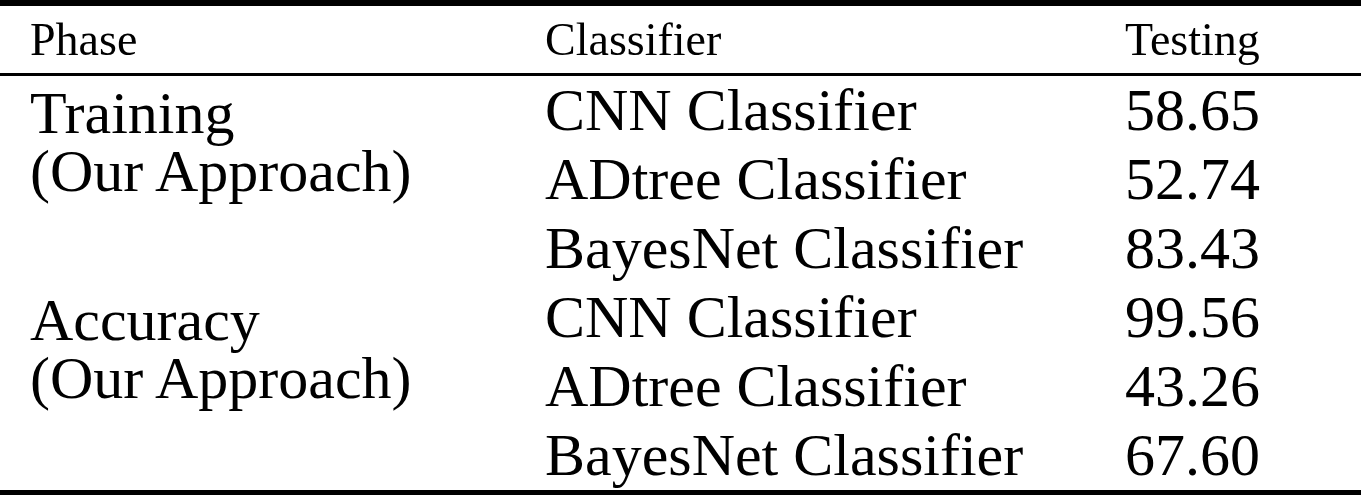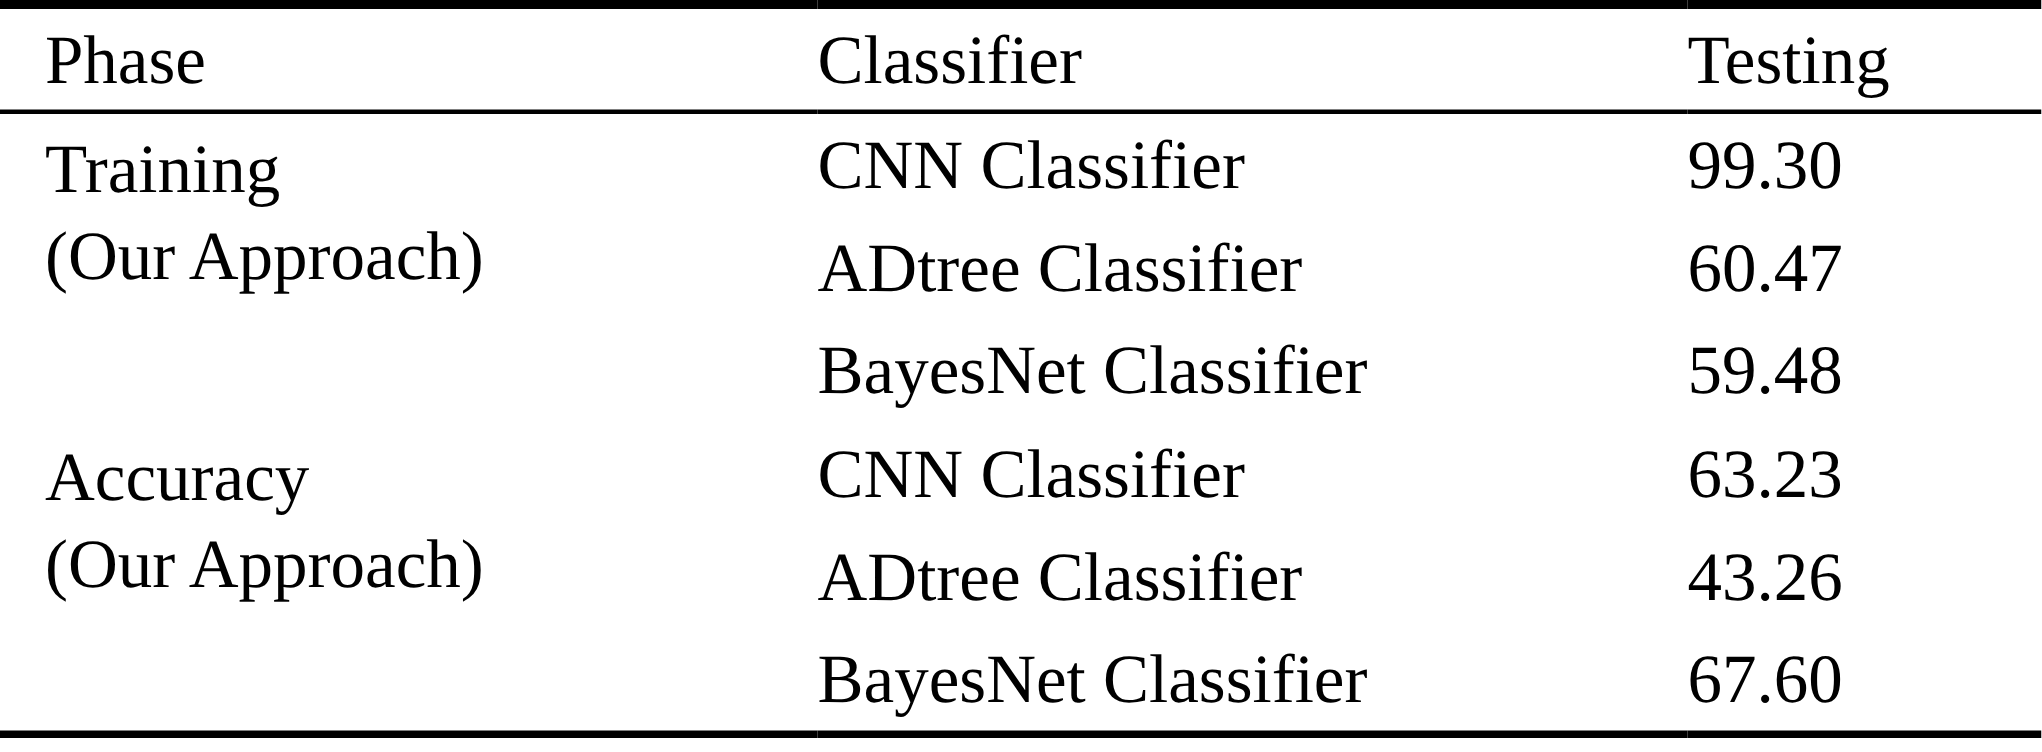--- a/index.html
+++ b/index.html
@@ -39,21 +39,21 @@
     text-align: left;
     font-weight: normal;
     font-size: 46px;
     vertical-align: middle;
     padding: 0;
     white-space: nowrap;
   }
   th.phase-col, td.phase-cell { padding-left: 30px; }
 
   tbody td {
-    font-size: 46px;
+    font-size: 60px;
     vertical-align: middle;
     height: 68.6px;
     padding: 0;
     white-space: nowrap;
   }
   td.phase-cell {
     vertical-align: top;
     padding-top: 8px;
   }
   .phase-line {
@@ -77,37 +77,37 @@
         <th>Testing</th>
       </tr>
     </thead>
     <tbody>
       <tr>
         <td class="phase-cell" rowspan="3">
           <div class="phase-line">Training</div>
           <div class="phase-line">(Our Approach)</div>
         </td>
         <td>CNN Classifier</td>
-        <td>99.30</td>
+        <td>58.65</td>
       </tr>
       <tr>
         <td>ADtree Classifier</td>
-        <td>60.47</td>
+        <td>52.74</td>
       </tr>
       <tr>
         <td>BayesNet Classifier</td>
-        <td>59.48</td>
+        <td>83.43</td>
       </tr>
       <tr>
         <td class="phase-cell" rowspan="3">
           <div class="phase-line">Accuracy</div>
           <div class="phase-line">(Our Approach)</div>
         </td>
         <td>CNN Classifier</td>
-        <td>63.23</td>
+        <td>99.56</td>
       </tr>
       <tr>
         <td>ADtree Classifier</td>
         <td>43.26</td>
       </tr>
       <tr>
         <td>BayesNet Classifier</td>
         <td>67.60</td>
       </tr>
     </tbody>

